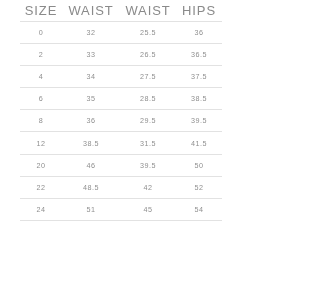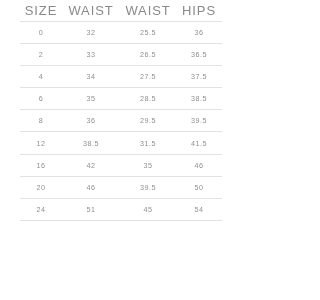--- a/index.html
+++ b/index.html
@@ -108,30 +108,30 @@
         <td>29.5</td>
         <td>39.5</td>
       </tr>
       <tr>
         <td>12</td>
         <td>38.5</td>
         <td>31.5</td>
         <td>41.5</td>
       </tr>
       <tr>
-        <td>16</td>
-        <td>42</td>
-        <td>35</td>
-        <td>46</td>
-      </tr>
-      <tr>
         <td>20</td>
         <td>46</td>
         <td>39.5</td>
         <td>50</td>
+      </tr>
+      <tr>
+        <td>22</td>
+        <td>48.5</td>
+        <td>42</td>
+        <td>52</td>
       </tr>
       <tr>
         <td>24</td>
         <td>51</td>
         <td>45</td>
         <td>54</td>
       </tr>
     </tbody>
   </table>
 </div>

